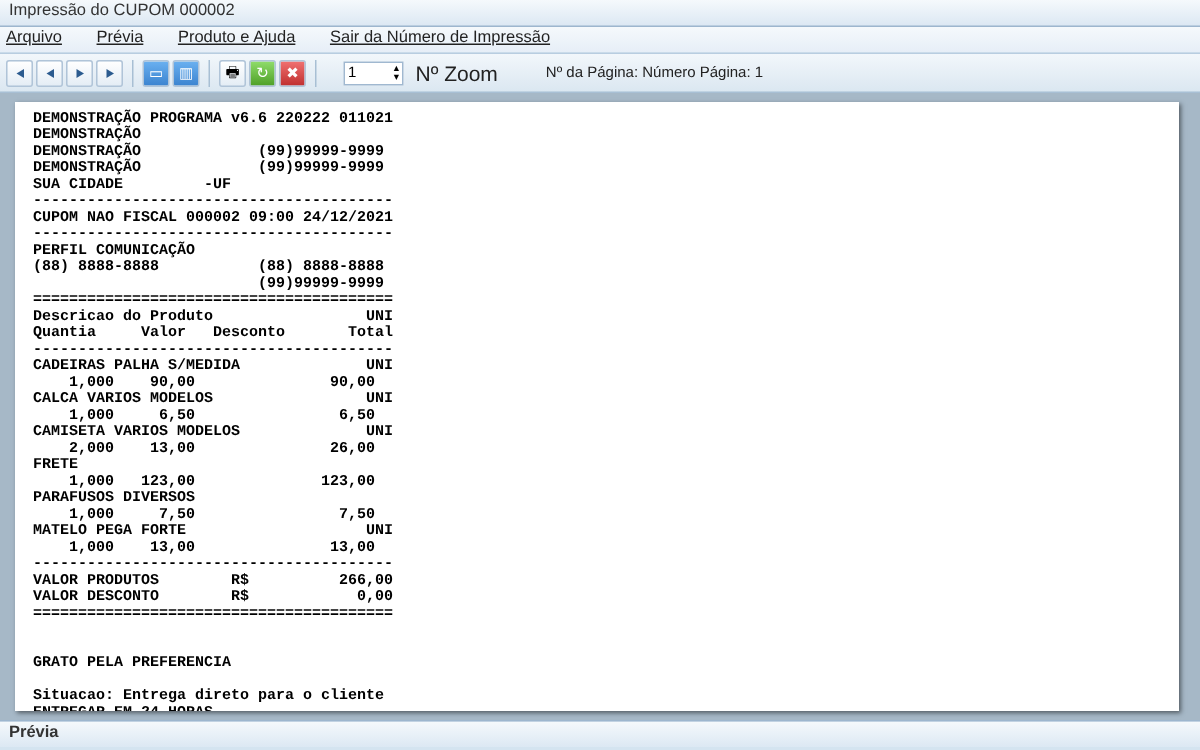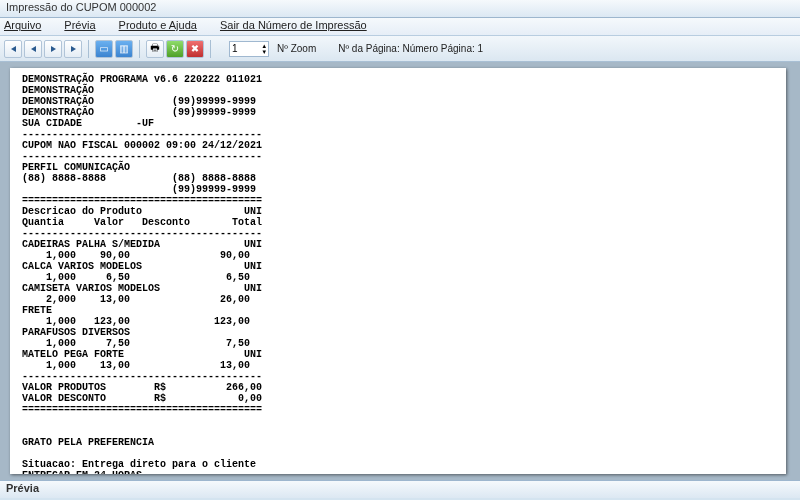--- a/index.html
+++ b/index.html
@@ -4,22 +4,22 @@
 <style>
   * { margin: 0; padding: 0; box-sizing: border-box; }
   body { font-family: "Segoe UI", Tahoma, sans-serif; font-size: 11px; background: #d4e4f0; width: 800px; height: 500px; overflow: hidden; }
   .titlebar { background: linear-gradient(#f5f9fc,#dce8f3); height: 18px; border-bottom: 1px solid #9db6ce; padding: 1px 6px; font-size: 11px; color: #333; }
   .menubar { background: linear-gradient(#f5f9fc,#e6eef7); height: 18px; padding: 1px 4px; font-size: 11px; color: #222; border-bottom: 1px solid #b8cde0; }
   .menubar span { margin-right: 20px; cursor: default; text-decoration: underline; }
   .toolbar { background: linear-gradient(#f2f7fb,#dbe7f1); height: 26px; padding: 2px 4px; display: flex; align-items: center; gap: 2px; border-bottom: 1px solid #a8bfd4; }
   .tbtn { width: 18px; height: 18px; border: 1px solid #b0c4d8; border-radius: 2px; background: linear-gradient(#fff,#e4edf5); display: flex; align-items: center; justify-content: center; font-size: 10px; cursor: pointer; }
   .sep { width: 1px; height: 18px; background: #a8bfd4; margin: 0 4px; }
   .zoombox { width: 40px; height: 16px; border: 1px solid #a0b8d0; background: #fff; font-size: 10px; padding: 0 2px; display: flex; align-items: center; justify-content: space-between; }
-  .zoomlbl { margin: 0 6px; font-size: 10px; color: #222; }
-  .pagetxt { margin-left: 14px; font-size: 10px; color: #222; }
+  .zoomlbl { margin: 0 6px; font-size: 14px; color: #222; }
+  .pagetxt { margin-left: 24px; font-size: 10px; color: #222; }
   .workspace { background: #a6b8c7; height: 418px; padding: 6px 8px 2px 10px; position: relative; }
   .page { background: #fff; width: 776px; height: 406px; box-shadow: 1px 1px 3px rgba(0,0,0,.5); overflow: hidden; padding: 6px 12px; }
   pre.receipt { font-family: "Courier New", monospace; font-size: 10px; line-height: 11px; font-weight: bold; white-space: pre; letter-spacing: 0; }
   .statusbar { background: linear-gradient(#f5f9fc,#dce8f3); height: 18px; border-top: 1px solid #9db6ce; padding: 1px 6px; font-size: 11px; color: #333; font-weight: bold; }
   .ico-blue { background: linear-gradient(#6ab0f0,#3c84d0); color:#fff; }
   .ico-green { background: linear-gradient(#8fdc6a,#4fa028); color:#fff; }
   .ico-red { background: linear-gradient(#f07070,#c03030); color:#fff; }
   .tri { width:0;height:0;border-top:3px solid transparent;border-bottom:3px solid transparent; }
 </style>
 </head>

